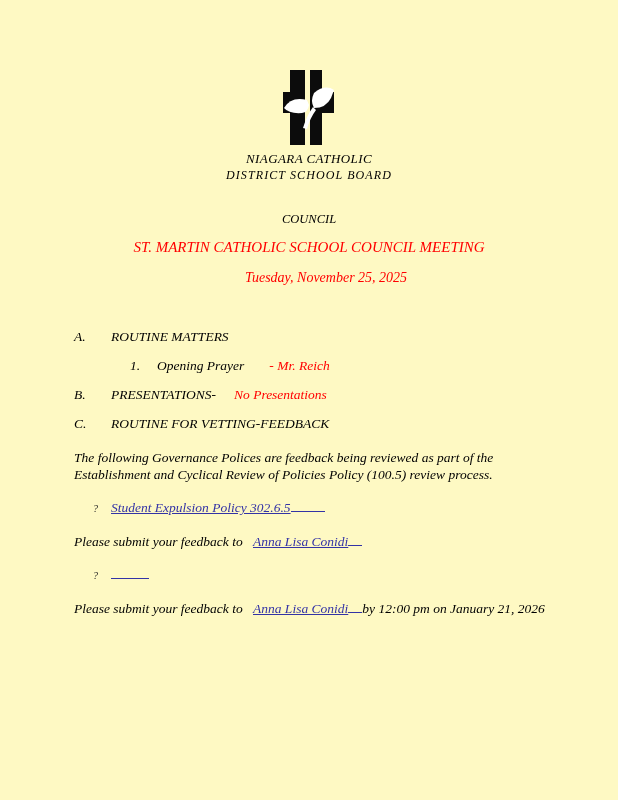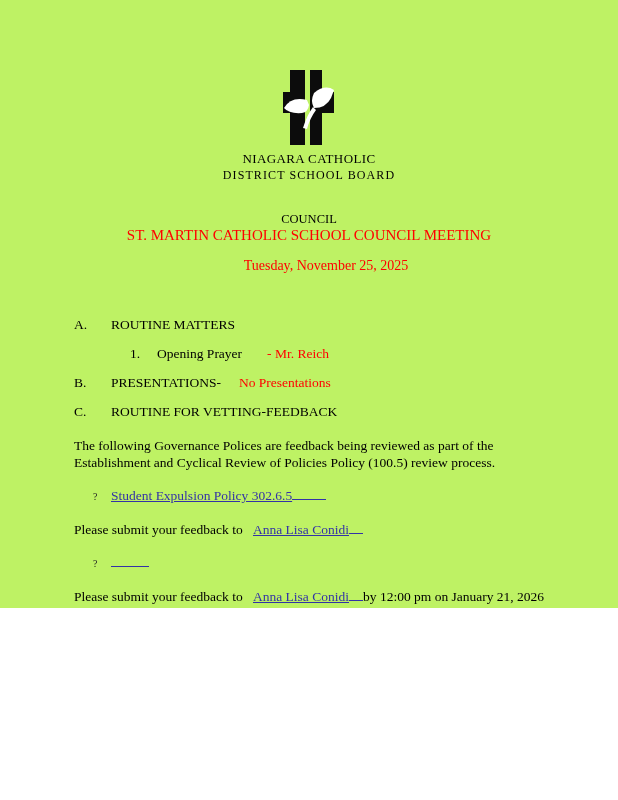--- a/index.html
+++ b/index.html
@@ -4,31 +4,31 @@
 <style>
   * { margin: 0; padding: 0; box-sizing: border-box; }
   html, body { background: #ffffff; }
   body {
     width: 618px; height: 800px;
     font-family: "Liberation Serif", "DejaVu Serif", serif;
     color: #000000;
     overflow: hidden;
     position: relative;
   }
-  .page { width: 618px; height: 608px; background: #bef264; }
+  .page { width: 618px; height: 800px; background: #fef9c3; font-style: italic; }
 
   
   .logo-block { padding-top: 66px; text-align: center; }
   .logo-icon { display: block; margin: 0 auto; width: 56px; height: 82px; }
   .org-name { font-size: 13px; letter-spacing: 0.4px; margin-top: 3px; }
   .org-subtitle { font-size: 12px; letter-spacing: 1.1px; margin-top: 1px; }
 
   
   .agenda-label { text-align: center; font-size: 12.5px; margin-top: 29px; }
-  .meeting-title { text-align: center; font-size: 15px; color: #ff0000; }
+  .meeting-title { text-align: center; font-size: 15px; color: #ff0000; margin-top: 12px; }
   .meeting-date { text-align: center; font-size: 14px; color: #ff0000; margin-top: 14px; transform: translateX(17px); }
 
   
   .content { padding-left: 74px; padding-right: 40px; margin-top: 42px; font-size: 13.5px; line-height: 17px; }
   .row { display: flex; align-items: baseline; }
   .section-row { margin-bottom: 12px; }
   .section-letter { width: 37px; flex: none; }
   .routine-item { margin-left: 56px; margin-bottom: 12px; }
   .item-number { width: 27px; flex: none; }
   .presenter-red { color: #ff0000; margin-left: 25px; }

